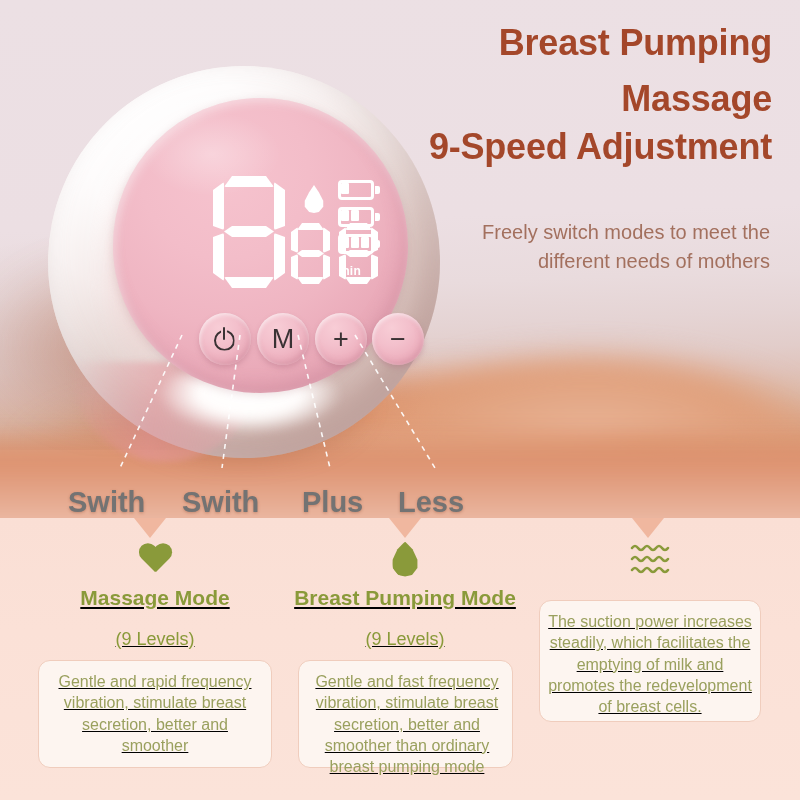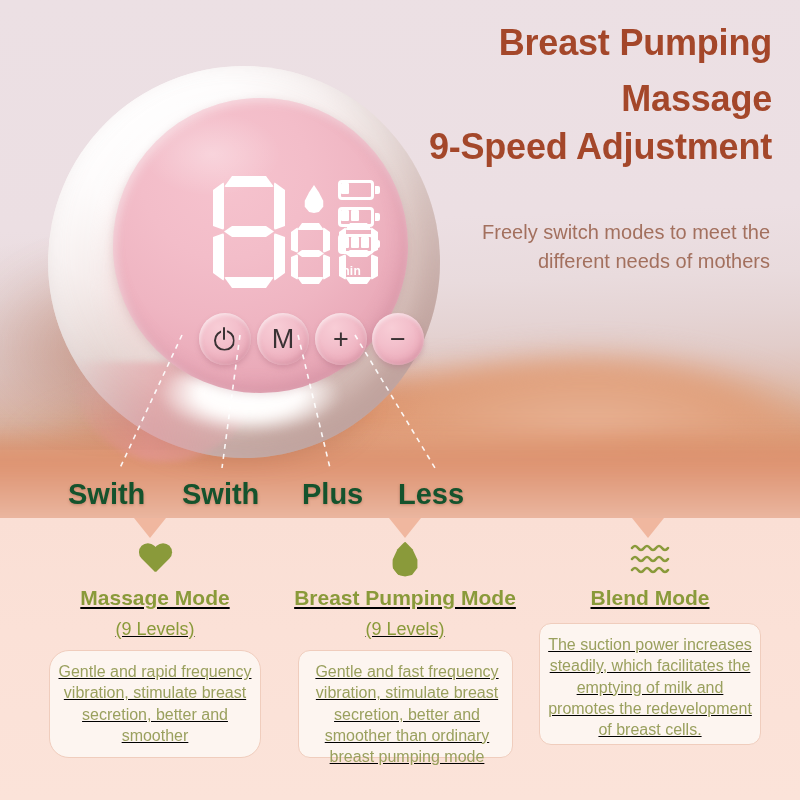--- a/index.html
+++ b/index.html
@@ -80,41 +80,41 @@
   .pwr{position:relative;width:23px;height:23px;}
   .pwr-ring{position:absolute;left:0;top:2px;width:21px;height:21px;border:2.6px solid #3a3234;border-radius:50%;
     clip-path:polygon(0 0,36% 0,36% 40%,64% 40%,64% 0,100% 0,100% 100%,0 100%);box-sizing:border-box;}
   .pwr-bar{position:absolute;left:9.2px;top:-1px;width:2.8px;height:13px;background:#3a3234;border-radius:1.4px;}
 
   
   .leaders{position:absolute;left:0;top:0;width:800px;height:800px;pointer-events:none;}
 
   
   .callouts{position:absolute;left:0;top:470px;width:800px;height:48px;}
-  .callout{position:absolute;top:8px;font-size:29px;font-weight:700;color:#14532d;
+  .callout{position:absolute;top:16px;font-size:29px;font-weight:700;color:#737373;
     text-shadow:0 1px 3px rgba(150,85,60,.45);white-space:nowrap;font-family:"Liberation Sans",sans-serif;}
 
   
   .head{position:absolute;right:28px;text-align:right;color:#a4472a;
     font-weight:700;font-size:36px;letter-spacing:-.2px;white-space:nowrap;
     font-family:"Liberation Sans",sans-serif;}
   .sub{position:absolute;right:30px;width:300px;text-align:right;color:#a3705e;
     font-size:20px;line-height:1.45;font-family:"Liberation Sans",sans-serif;}
 
   
   #panel{position:absolute;left:0;top:518px;width:800px;height:282px;
     background:linear-gradient(180deg,#fadfd5 0%,#fbe1d7 40%,#fbe3d9 100%);}
   .notch{position:absolute;top:0;width:0;height:0;
     border-left:16px solid transparent;border-right:16px solid transparent;
     border-top:20px solid #f0b79f;}
   .col{position:absolute;top:20px;width:250px;text-align:center;text-decoration:underline;}
   .mode-icon{height:42px;display:flex;align-items:center;justify-content:center;margin-bottom:6px;}
   .mode-title{font-size:21px;font-weight:700;color:#8a9a3a;line-height:1.1;
     font-family:"Liberation Sans",sans-serif;}
-  .mode-sub{font-size:18px;color:#8a9a3a;margin-top:10px;font-family:"Liberation Sans",sans-serif;}
+  .mode-sub{font-size:18px;color:#8a9a3a;margin-top:20px;font-family:"Liberation Sans",sans-serif;}
   .card{margin:0 auto;margin-top:10px;background:#fdf5f0;border:1.4px solid #f0cdbd;border-radius:12px;
     padding:10px 8px 11px;box-sizing:border-box;
     font-size:16px;line-height:1.33;color:#9aa05e;text-align:center;
     font-family:"Liberation Sans",sans-serif;}
   .heart{width:34px;height:31px;position:relative;}
   .heart:before,.heart:after{content:"";position:absolute;top:0;width:18px;height:28px;
     background:#8a9a3a;border-radius:9px 9px 0 0;}
   .heart:before{left:17px;transform:rotate(-45deg);transform-origin:0 100%;}
   .heart:after{left:0px;transform:rotate(45deg);transform-origin:100% 100%;}
   .bigdrop{width:27px;height:35px;background:#8a9a3a;border-radius:50% 50% 50% 50%/62% 62% 38% 38%;
@@ -249,21 +249,21 @@
     <div class="notch" style="left:134px;"></div>
     <div class="notch" style="left:389px;"></div>
     <div class="notch" style="left:632px;"></div>
 
     <div class="col" style="left:30px;">
       <div class="mode-icon">
           <div class="heart"></div>
         </div>
       <div class="mode-title">Massage Mode</div>
       <div class="mode-sub">(9 Levels)</div>
-      <div class="card" style="width:212px;height:108px;border-radius:20px;">Gentle and rapid frequency vibration, stimulate breast secretion, better and smoother</div>
+      <div class="card" style="width:234px;height:108px;">Gentle and rapid frequency vibration, stimulate breast secretion, better and smoother</div>
     </div>
 
     <div class="col" style="left:280px;">
       <div class="mode-icon">
           <div class="bigdrop"></div>
         </div>
       <div class="mode-title">Breast Pumping Mode</div>
       <div class="mode-sub">(9 Levels)</div>
       <div class="card" style="width:215px;height:108px;padding-left:12px;">Gentle and fast frequency vibration, stimulate breast secretion, better and smoother than ordinary breast pumping mode</div>
     </div>
@@ -271,19 +271,18 @@
     <div class="col" style="left:525px;">
       <div class="mode-icon">
         <svg width="42" height="36" viewBox="0 0 42 36">
           <g stroke="#8a9a3a" stroke-width="2.6" fill="none" stroke-linecap="round">
             <path d="M3 7 q3 -4 6 0 t6 0 t6 0 t6 0 t6 0 t6 0"></path>
             <path d="M3 18 q3 -4 6 0 t6 0 t6 0 t6 0 t6 0 t6 0"></path>
             <path d="M3 29 q3 -4 6 0 t6 0 t6 0 t6 0 t6 0 t6 0"></path>
           </g>
         </svg>
       </div>
-      <div class="mode-title">Blend Mode</div>
       <div class="mode-sub"></div>
       <div class="card" style="width:222px;height:122px;margin-top:14px;">The suction power increases steadily, which facilitates the emptying of milk and promotes the redevelopment of breast cells.</div>
     </div>
   </div>
 
 </div>
 
 </body></html>

